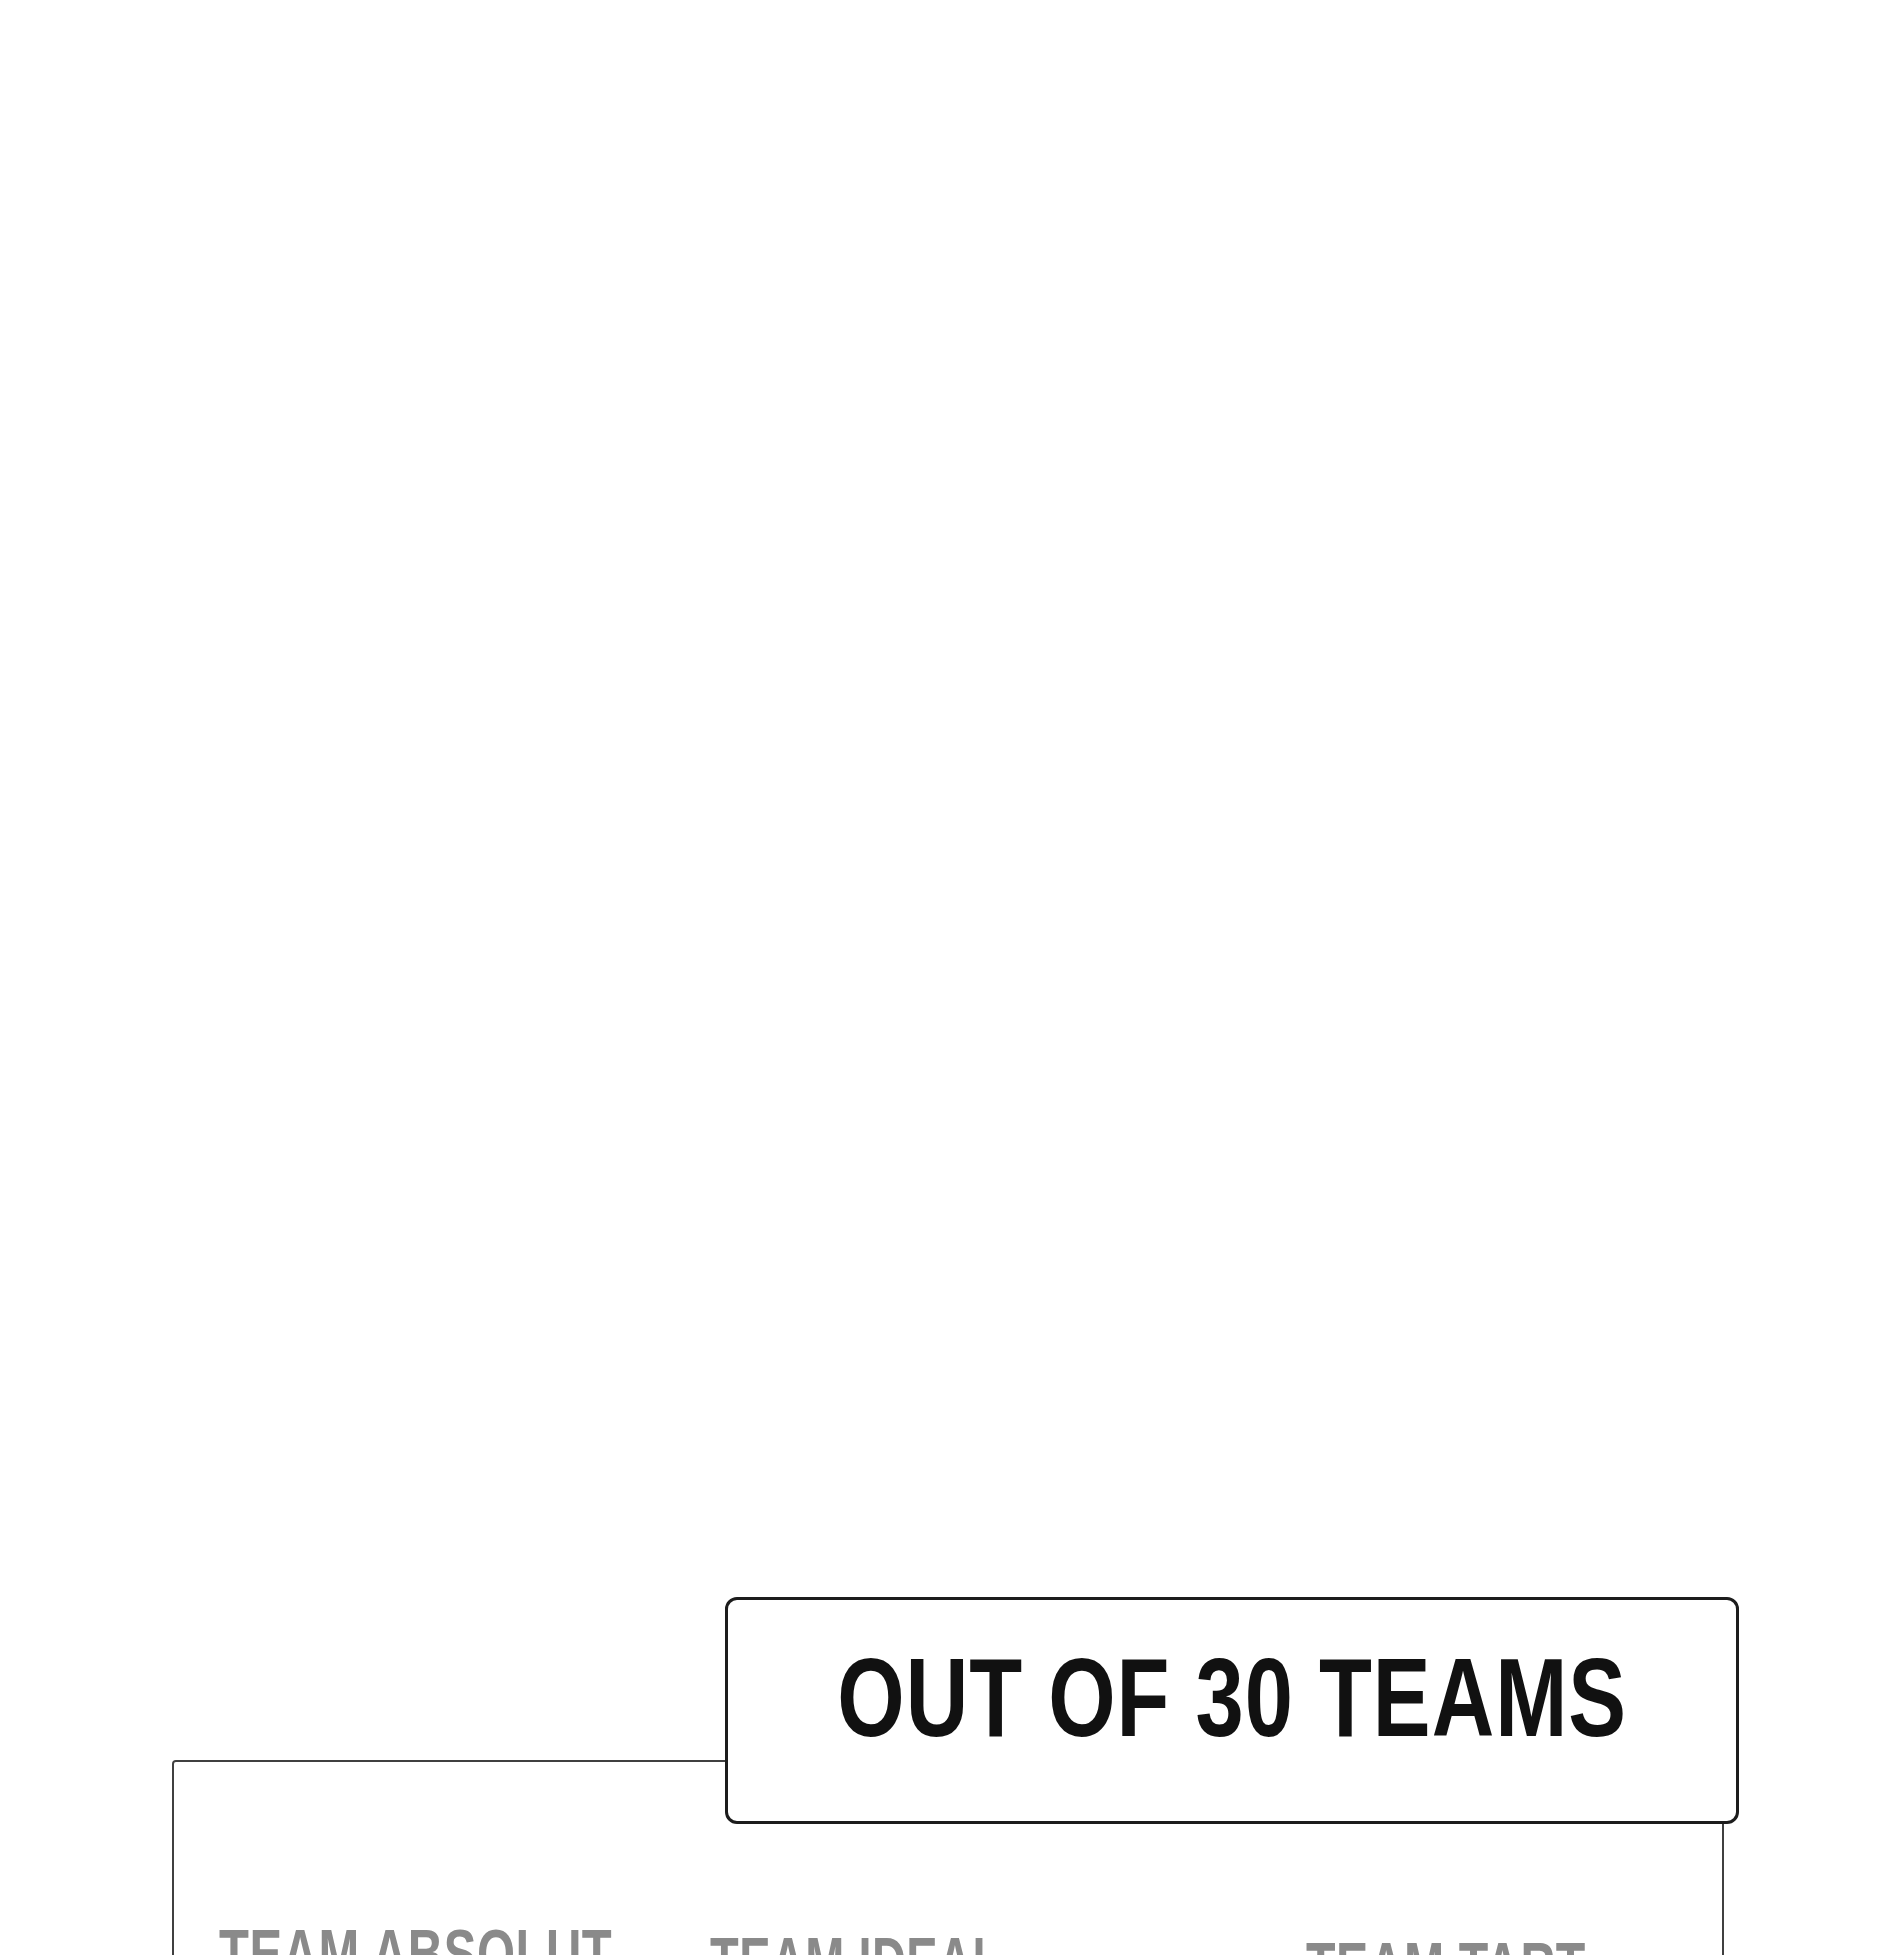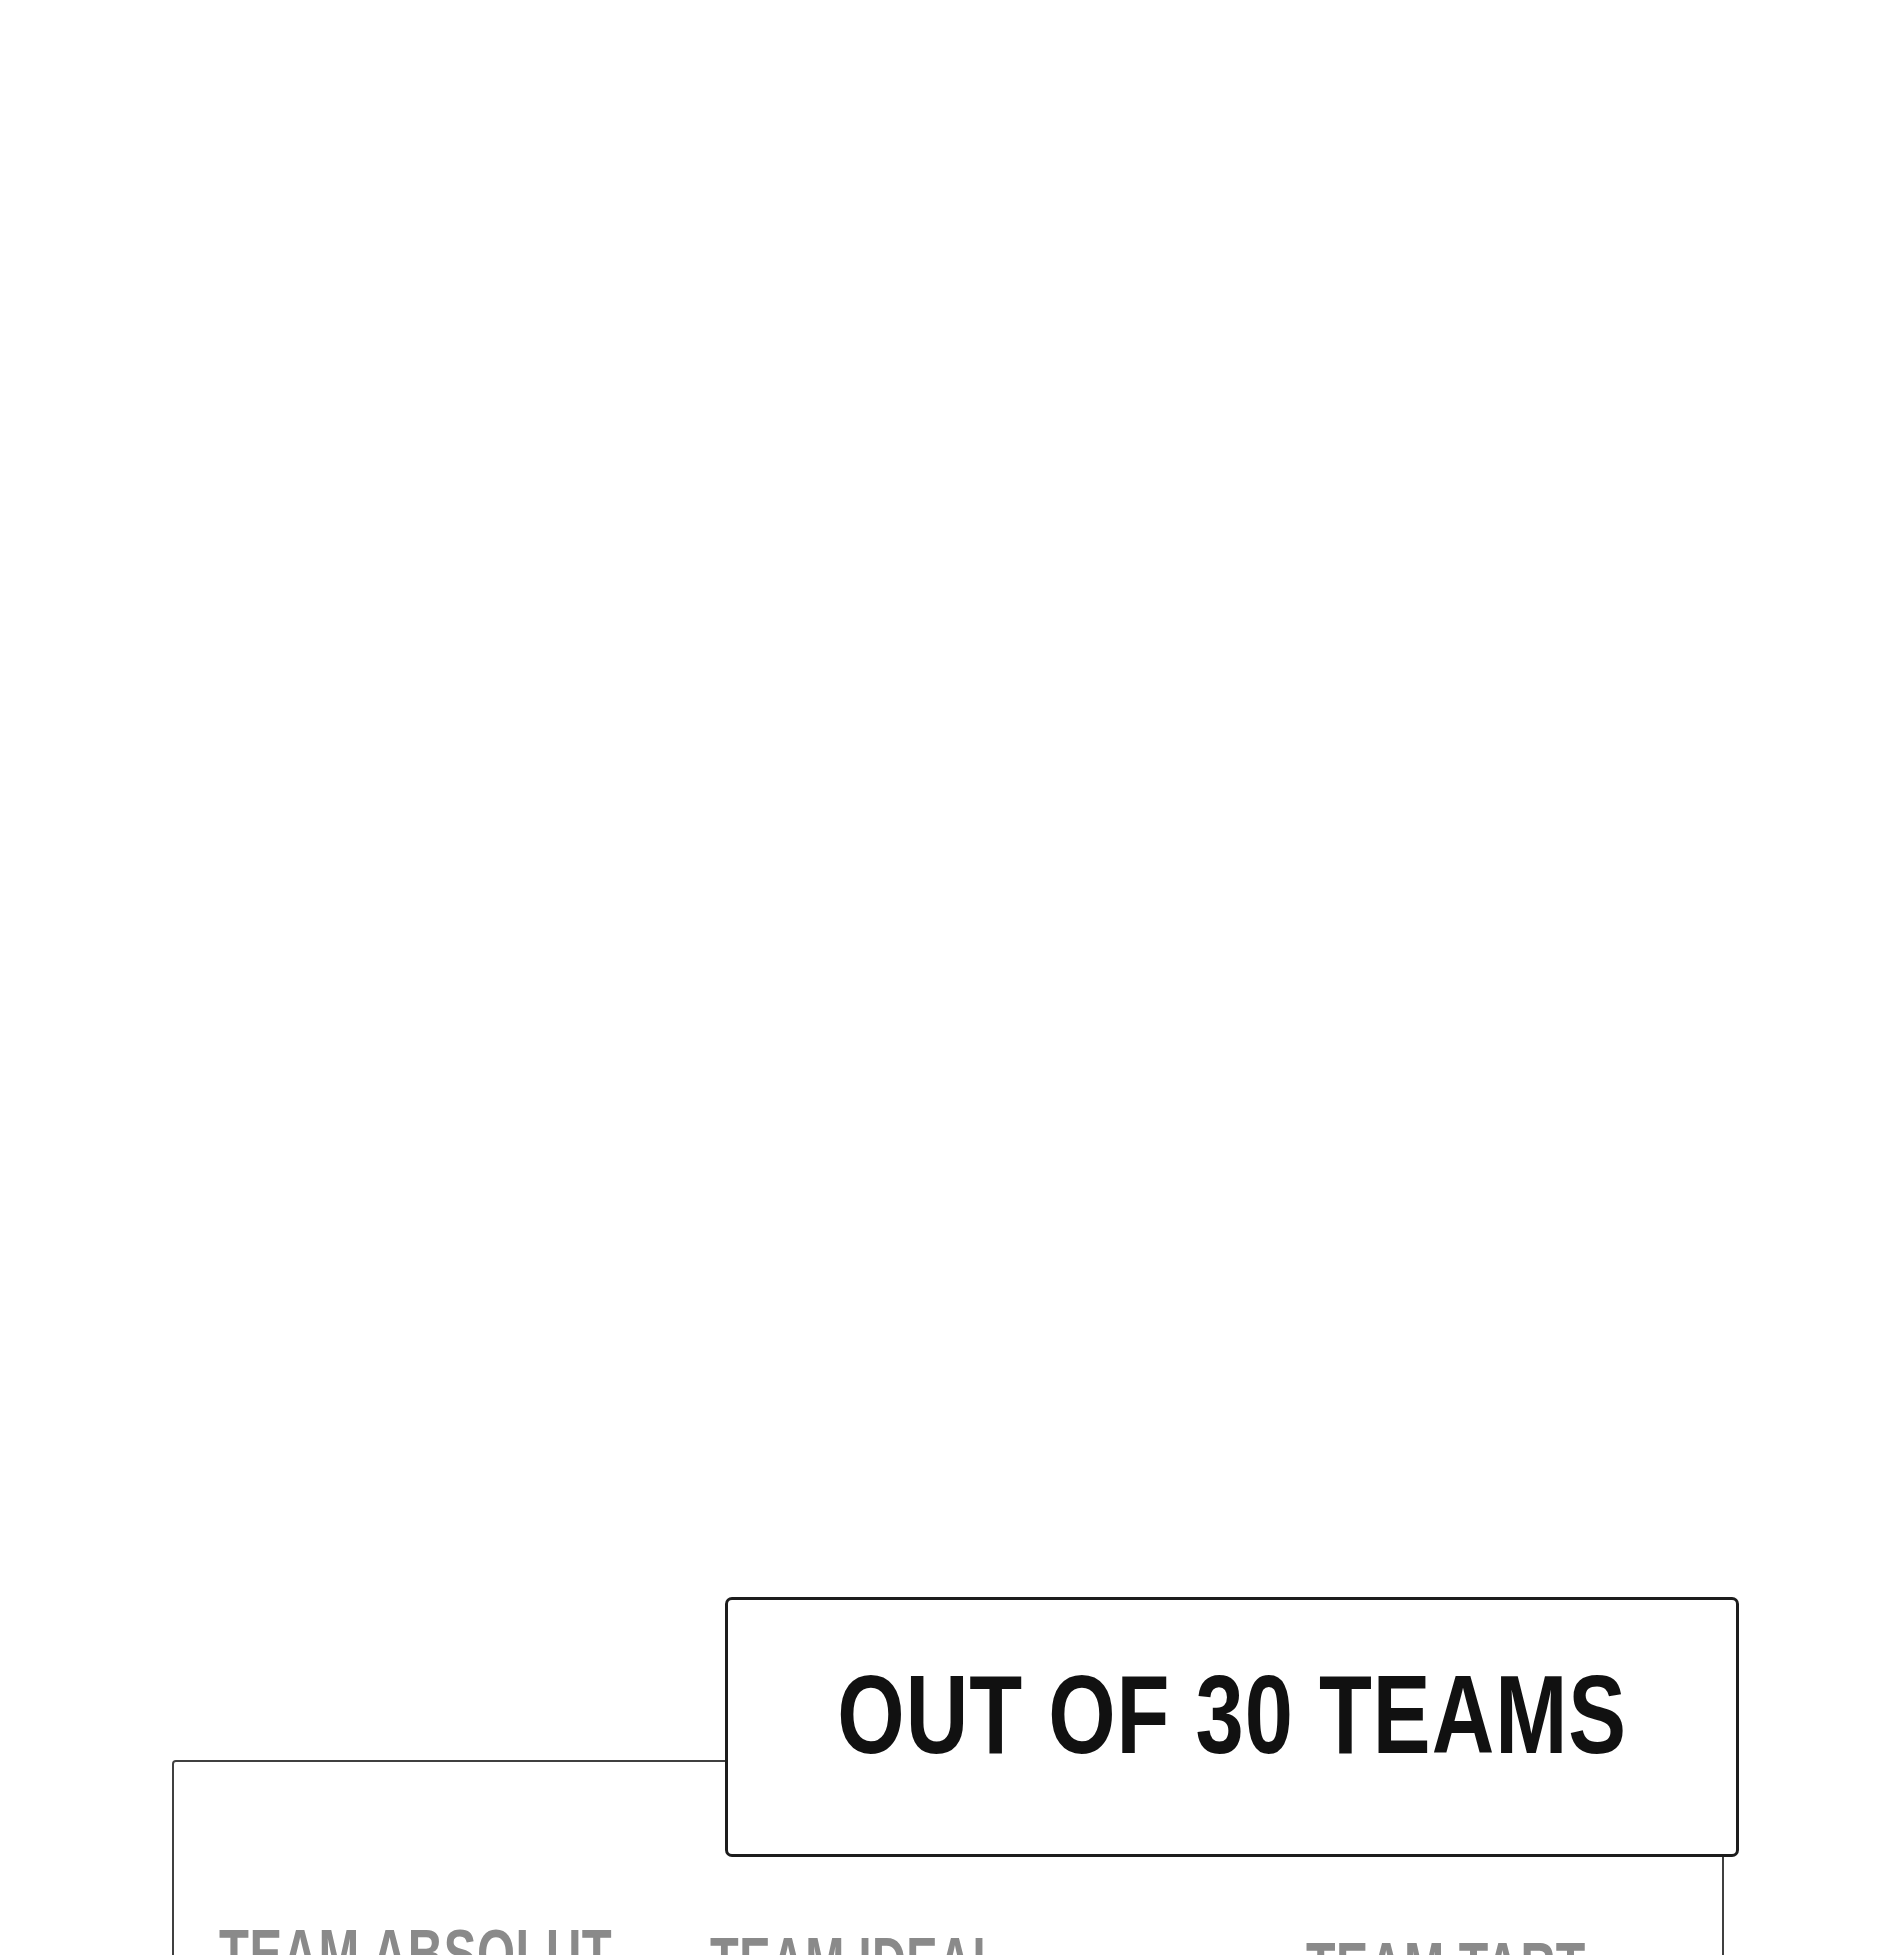--- a/index.html
+++ b/index.html
@@ -46,24 +46,24 @@
   .team-absolut { left: 219px;  top: 1919px; transform: scaleX(0.72); }
   .team-ideal   { left: 710px; top: 1927px; transform: scaleX(0.69); }
   .team-tart    { left: 1306px; top: 1932px; transform: scaleX(0.71); }
 
   
   .speech-box {
     position: absolute;
     left: 725px;
     top: 1597px;
     width: 1014px;
-    height: 260px;
+    height: 227px;
     background: #ffffff;
     border: 3.3px solid #1c1c1c;
-    border-radius: 7px;
+    border-radius: 12px;
     z-index: 3;
     box-sizing: border-box;
     display: flex;
     align-items: center;
     justify-content: center;
   }
   .speech-text {
     font-size: 111px;
     font-weight: 700;
     color: #111111;

